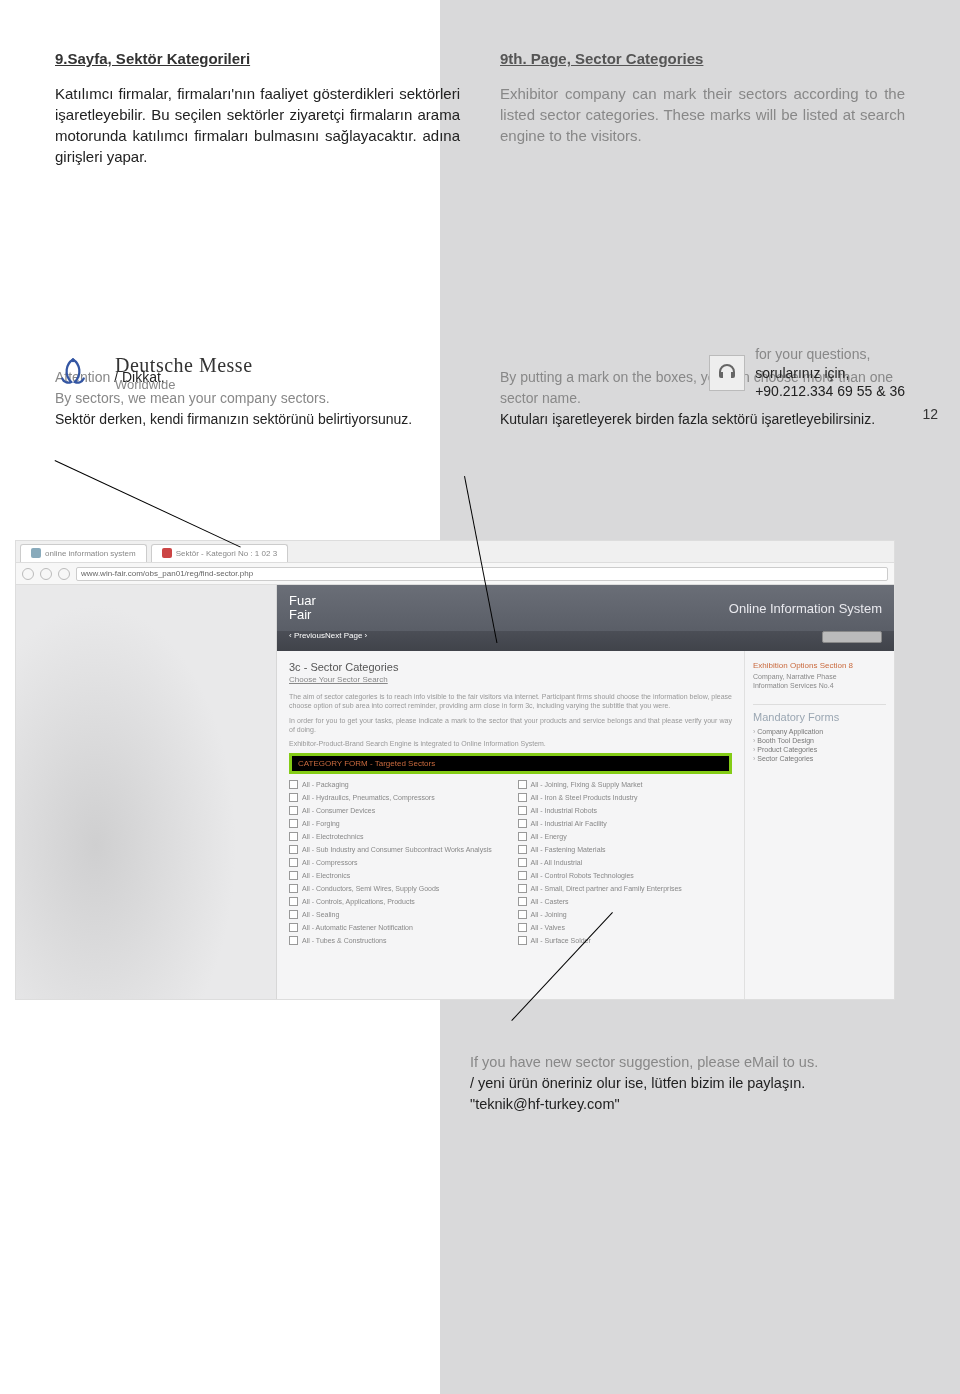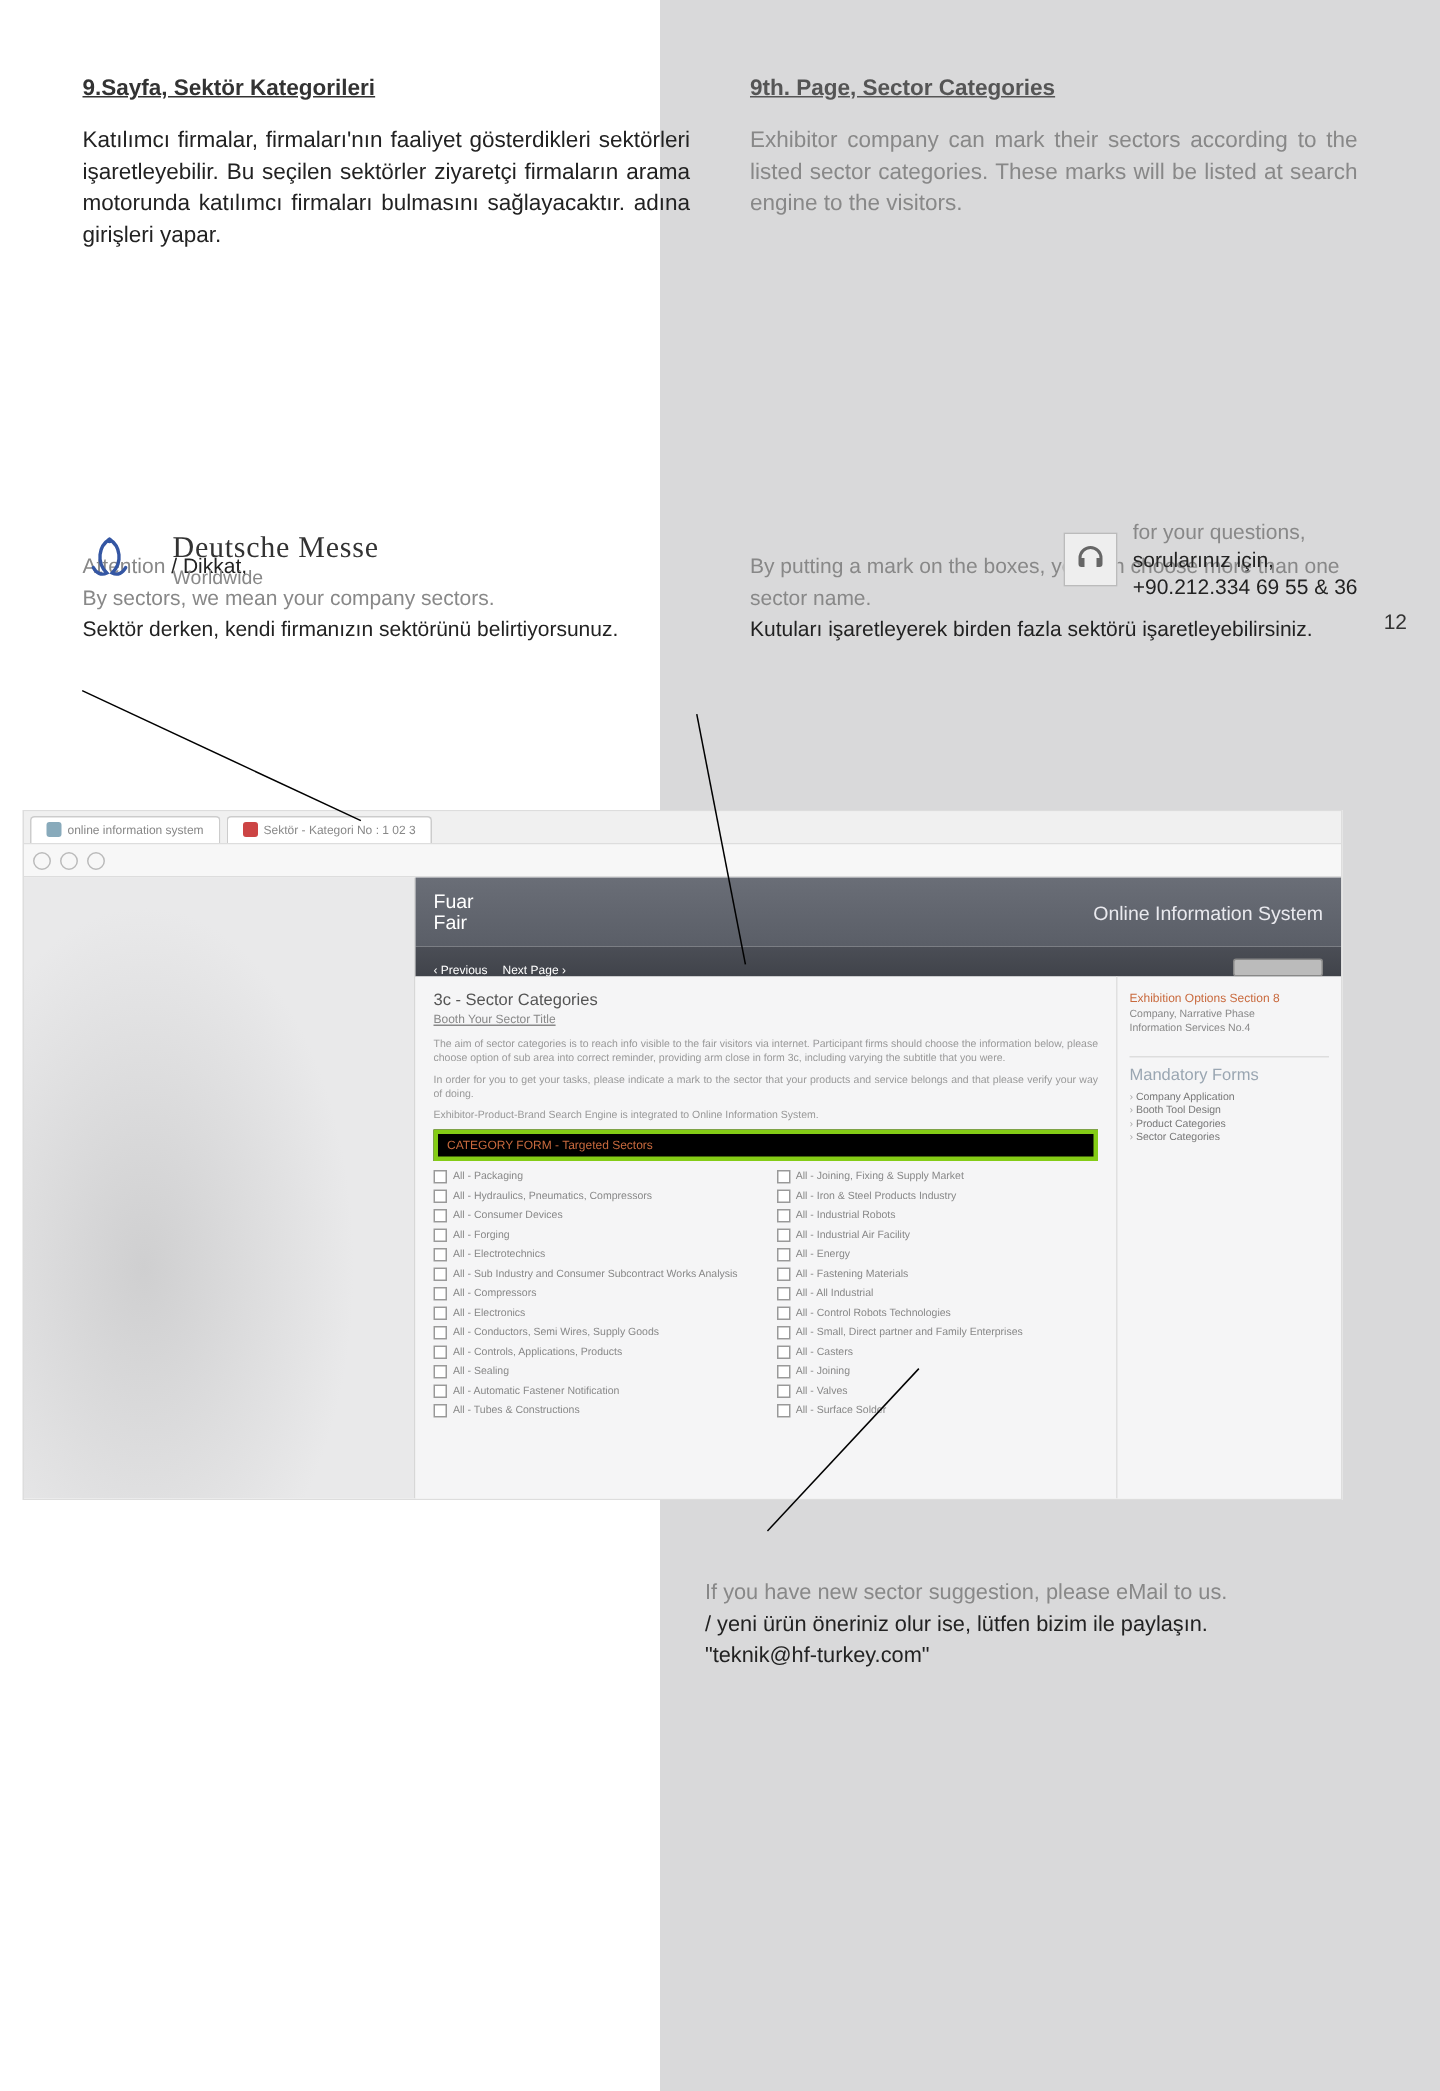--- a/index.html
+++ b/index.html
@@ -121,23 +121,22 @@
     display:flex;
     align-items:center;
     padding: 0 12px;
     gap: 20px;
   }
   .app-header .brand { font-size: 13px; font-weight:400; line-height:1.1; }
   .app-header .sys-title { margin-left:auto; font-size: 13px; color:#e9e9ee; }
   .app-subhead {
     height: 20px;
     background: linear-gradient(#4b4e56,#40434a);
-    display:flex; align-items:flex-end;
+    display:flex; align-items:flex-start;
     padding: 0 12px;
-    gap: 10px;
   }
   .app-subhead .tabitm { color:#fff; font-size:8px; }
   .app-subhead .flagbtn {
     margin-left:auto; width:60px; height:12px;
     background:#bbb; border:1px solid #888; border-radius:2px;
   }
   .app-content {
     display:flex;
     flex:1;
     background:#f5f5f6;
@@ -289,40 +288,41 @@
       </div>
       <div class="tab">
         <span class="favicon"></span>
         <span>Sektör - Kategori No : 1 02 3</span>
       </div>
     </div>
     <div class="urlbar-row">
       <span class="nav-icn"></span>
       <span class="nav-icn"></span>
       <span class="nav-icn"></span>
+      <div class="url-field">www.win-fair.com/obs_pan01/reg/find-sector.php</div>
     </div>
     <div class="app-body">
       <div class="left-margin"></div>
       <div class="app-main">
         <div class="app-header">
           <div class="brand">
             <div>Fuar</div>
             <div>Fair</div>
           </div>
           <div class="sys-title">Online Information System</div>
         </div>
         <div class="app-subhead">
           <span class="tabitm">‹ Previous</span>
           <span class="tabitm">Next Page ›</span>
           <span class="flagbtn"></span>
         </div>
         <div class="app-content">
           <div class="form-area">
             <h4>3c - Sector Categories</h4>
-            <span class="sub">Booth Your Sector Title</span>
+            <span class="sub">Choose Your Sector Search</span>
             <div class="desc">The aim of sector categories is to reach info visible to the fair visitors via internet. Participant firms should choose the information below, please choose option of sub area into correct reminder, providing arm close in form 3c, including varying the subtitle that you were.</div>
             <div class="desc">In order for you to get your tasks, please indicate a mark to the sector that your products and service belongs and that please verify your way of doing.</div>
             <div class="engine-line">Exhibitor-Product-Brand Search Engine is integrated to Online Information System.</div>
             <div class="redrow">CATEGORY FORM - Targeted Sectors</div>
             <div class="check-grid" id="check-grid">
                 <div class="check-item">
                   <span class="cb"></span>
                   <span>All - Packaging</span>
                 </div>
                 <div class="check-item">

